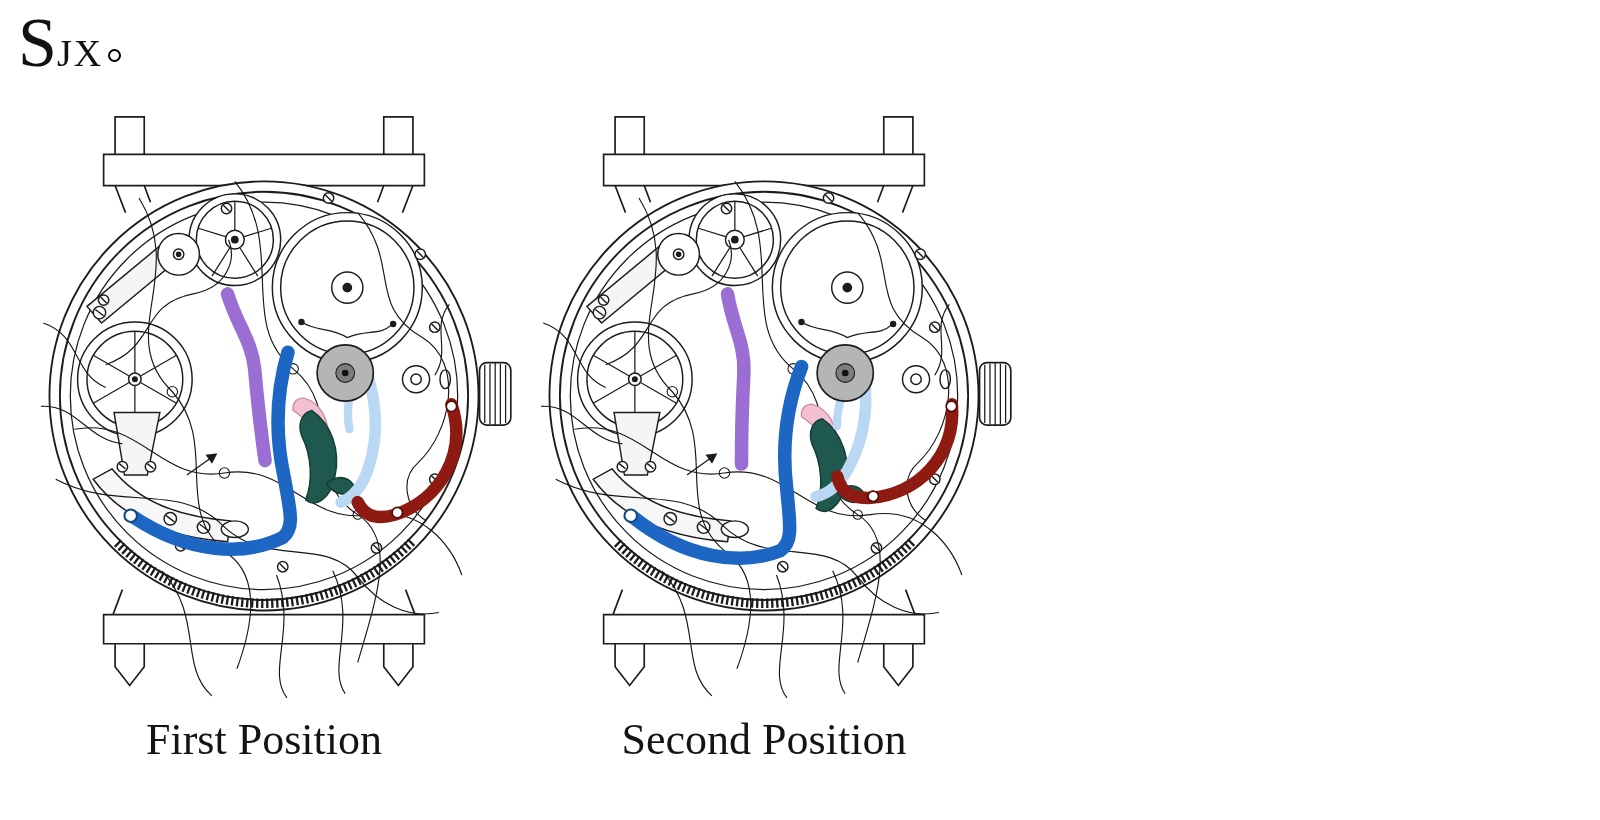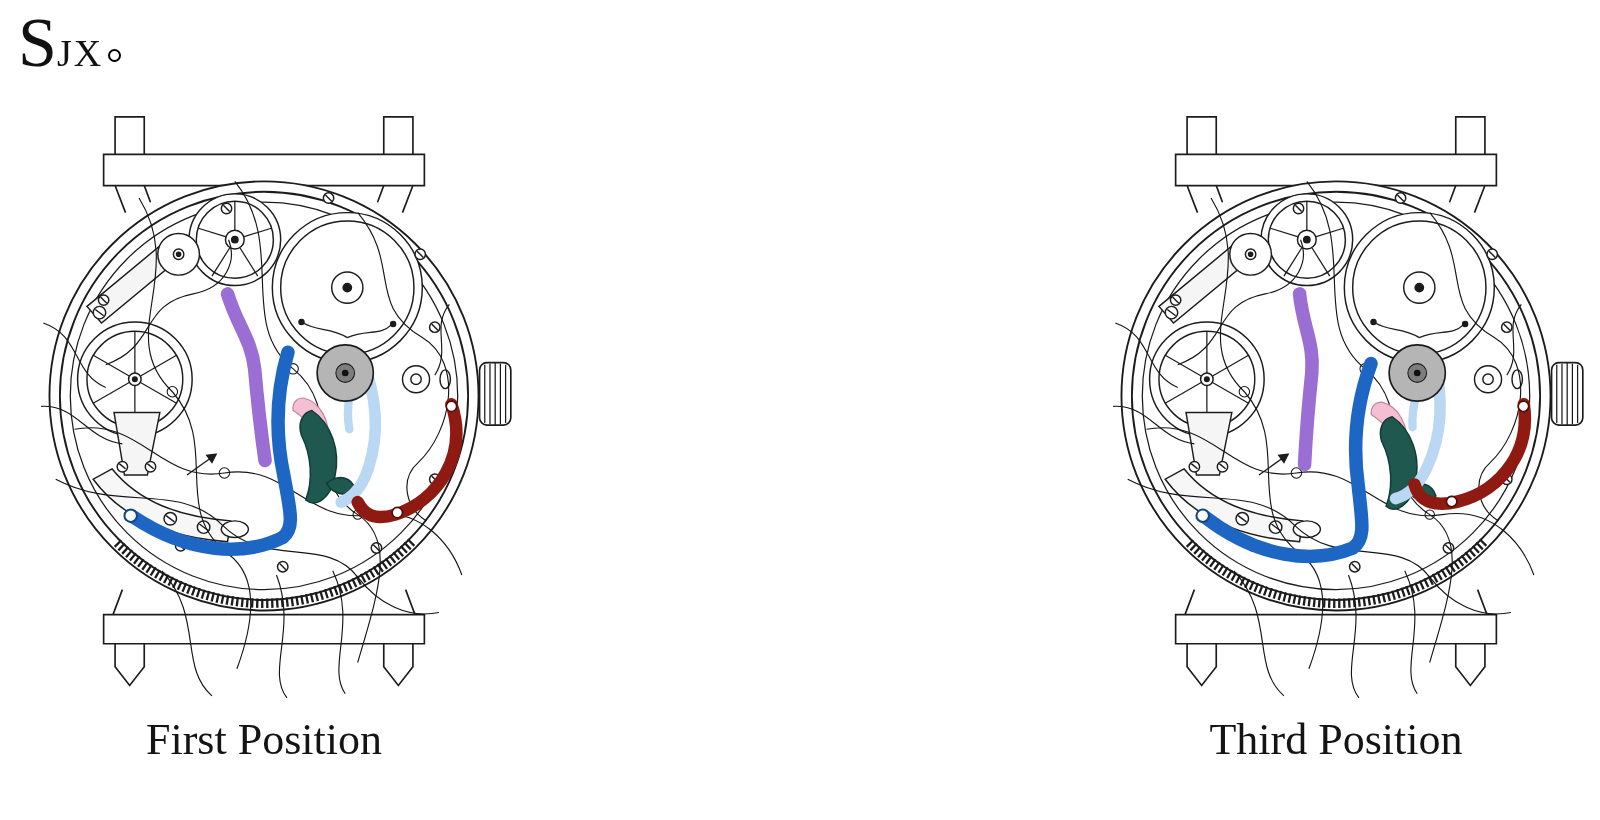--- a/index.html
+++ b/index.html
@@ -11,21 +11,21 @@
   }
   header{height:96px;box-sizing:border-box;padding:8px 0 0 18px;}
   .logo{display:flex;align-items:baseline;line-height:1;}
   .logo-first{font-size:70px;font-weight:500;}
   .logo-rest{font-size:38px;font-weight:500;letter-spacing:2px;}
   .logo-dot{
     display:inline-block;width:9px;height:9px;border:2px solid #000;
     border-radius:50%;margin-left:5px;transform:translateY(-4px);
   }
   main{
-    display:flex;justify-content:space-between;
+    display:flex;
     padding:0 14px;margin-top:0;
   }
   figure.watch-figure{margin:0;width:500px;text-align:center;}
   svg.watch-svg{width:500px;height:604px;display:block;}
   figcaption.caption{
     font-size:44px;color:#141414;margin-top:14px;
     font-family:"Liberation Serif", serif;
   }
   .defs-holder{position:absolute;width:0;height:0;overflow:hidden;}
 </style>
@@ -203,30 +203,30 @@
         <use href="#lever-teal"></use>
         <use href="#lever-lightblue"></use>
         <use href="#lever-red"></use>
         <use href="#lever-purple"></use>
       </g>
       <use href="#center-wheel"></use>
     </svg>
     <figcaption class="caption">First Position</figcaption>
   </figure>
 
-
   <figure class="watch-figure">
     <svg class="watch-svg" viewBox="0 100 480 580">
       <use href="#watch-base"></use>
       <g>
-        <use href="#lever-blue" transform="rotate(4 112 503)"></use>
-        <use href="#lever-pink" transform="translate(6 4)"></use>
-        <use href="#lever-teal" transform="translate(8 6)"></use>
-        <use href="#lever-lightblue" transform="rotate(7 333 350)"></use>
-        <use href="#lever-red" transform="rotate(10 420 398)"></use>
-        <use href="#lever-purple" transform="rotate(11 205 290)"></use>
+        <use href="#lever-blue" transform="rotate(5 112 503)"></use>
+        <use href="#lever-pink" transform="translate(8 6)"></use>
+        <use href="#lever-teal" transform="translate(10 8)"></use>
+        <use href="#lever-lightblue" transform="rotate(10 333 350)"></use>
+        <use href="#lever-red" transform="rotate(14 420 398)"></use>
+        <use href="#lever-purple" transform="rotate(8 205 290)"></use>
       </g>
       <use href="#center-wheel"></use>
     </svg>
-    <figcaption class="caption">Third Position</figcaption>
+    <figcaption class="caption">Second Position</figcaption>
   </figure>
 
+
 </main>
 
 </body></html>

